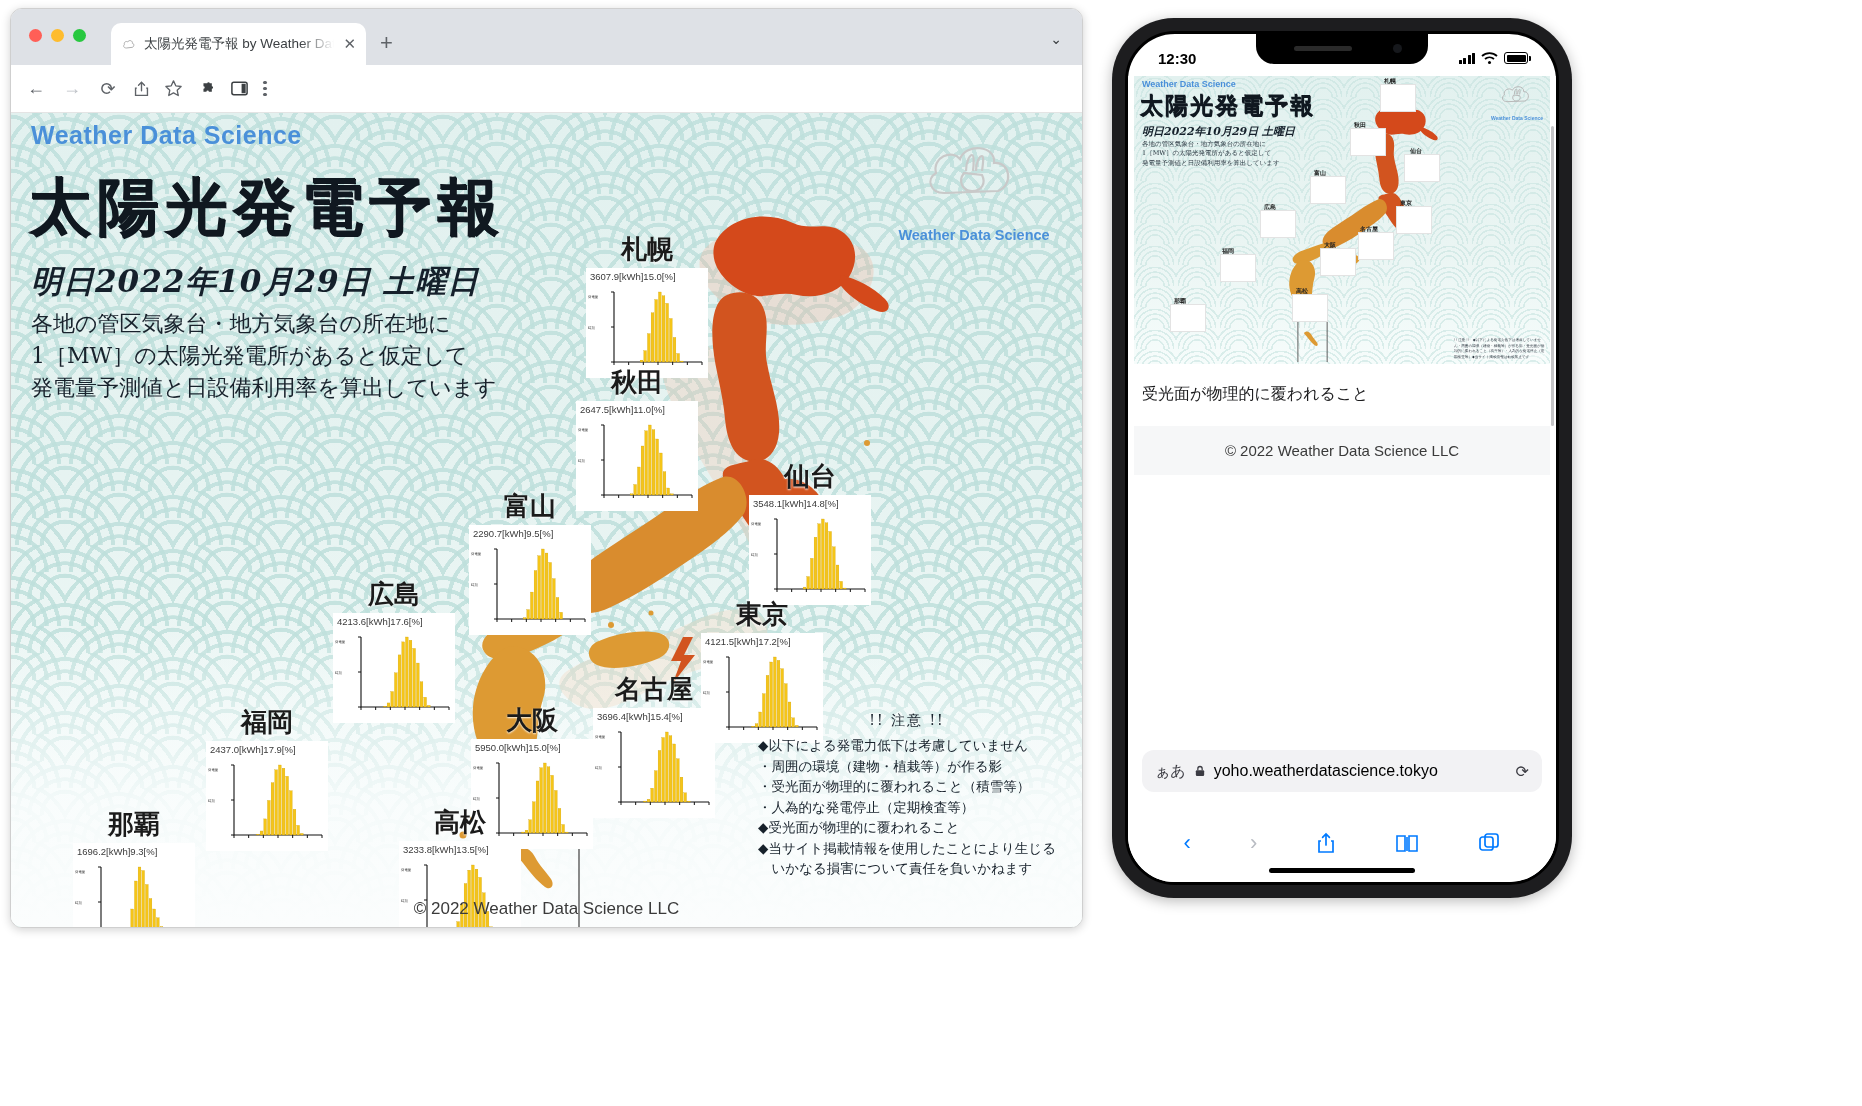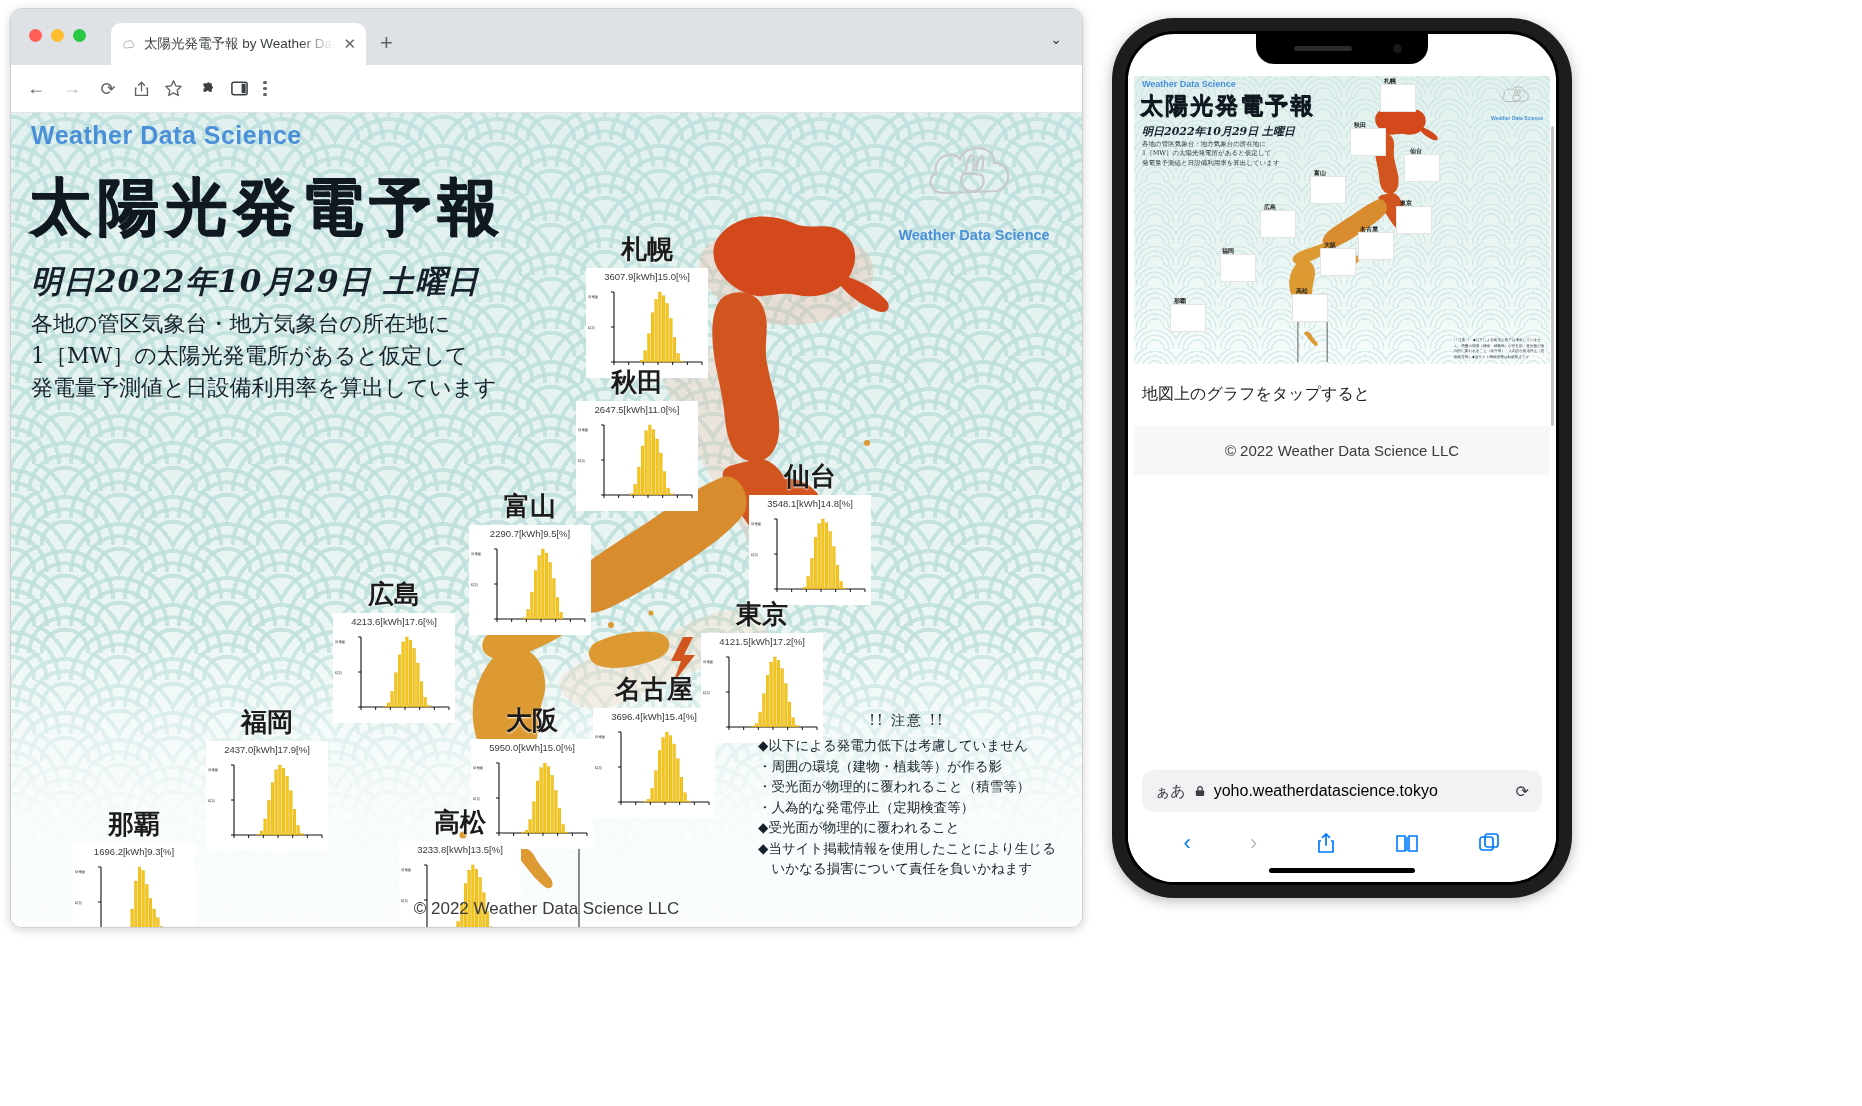--- a/index.html
+++ b/index.html
@@ -140,21 +140,21 @@
     white-space: nowrap;
     text-shadow: 0 1px 2px rgba(255,255,255,.9);
   }
   .card {
     background: #ffffff;
     width: 122px; height: 110px;
     position: relative;
     overflow: hidden;
   }
   .card .vals {
-    display: flex; justify-content: center;
+    display: flex; justify-content: flex-start;
     padding: 3px 4px 0 4px;
     font-size: 9.5px; color: #3a3a3a;
     font-family: "Liberation Sans", sans-serif;
   }
   .card svg { position: absolute; left: 0; top: 16px; }
 
   
   .notes {
     position: absolute; right: 26px; bottom: 48px;
     font-size: 13.5px; line-height: 1.52; color: #17212b;
@@ -230,21 +230,21 @@
     padding: 18px 14px 14px 14px; font-size: 16px; line-height: 1.5; color: #1c1c1e;
     font-family: "DejaVu Sans", sans-serif;
   }
   .phone-footer {
     margin: 6px 6px 0 6px; padding: 16px 0; text-align: center;
     font-size: 15px; color: #3a3a3a; background: #f6f7f8;
   }
   .phone-scrollbar { position:absolute; right:2px; top:50px; width:3px; height:300px; background:#c4c4c6; border-radius:2px; }
 
   .safari-bar {
-    position: absolute; left: 0; right: 0; bottom: 70px;
+    position: absolute; left: 0; right: 0; bottom: 90px;
     padding: 0 14px;
   }
   .safari-url {
     height: 42px; background: #f2f2f4; border-radius: 12px;
     display: flex; align-items: center; gap: 9px; padding: 0 13px;
     font-size: 16px; color: #000;
   }
   .safari-aa { font-size: 15px; color: #3c3c43; }
   .safari-reload { margin-left: auto; font-size: 16px; color: #3c3c43; }
   .safari-tools {
@@ -799,20 +799,39 @@
     <div class="footer">© 2022 Weather Data Science LLC</div>
   </div>
 </div>
 
 <div class="phone">
   <div class="phone-inner">
     <div class="notch">
       <span class="spk"></span>
       <span class="cam"></span>
     </div>
+    <div class="statusbar">
+      <span>12:30</span>
+      <span class="sb-right">
+        <span class="bars">
+          <i style="height:4px"></i>
+            <i style="height:6px"></i>
+            <i style="height:8.5px"></i>
+            <i style="height:11px"></i>
+        </span>
+        <svg width="17" height="12" viewBox="0 0 17 12">
+          <path d="M1 4 A11 11 0 0 1 16 4" fill="none" stroke="#000" stroke-width="1.8"></path>
+          <path d="M4 7 A7 7 0 0 1 13 7" fill="none" stroke="#000" stroke-width="1.8"></path>
+          <circle cx="8.5" cy="10.4" r="1.5" fill="#000"></circle>
+        </svg>
+        <span class="batt">
+            <i></i>
+          </span>
+      </span>
+    </div>
 
     <div class="phone-page">
       <div class="phone-scrollbar"></div>
 
       <div class="mini-hero">
         <div class="seigaiha" style="opacity:.5; background-size:42px 21px;"></div>
         <div class="mini-brand">Weather Data Science</div>
         <div class="mini-title">太陽光発電予報</div>
         <div class="mini-date">明日2022年10月29日 土曜日</div>
         <div class="mini-desc">
@@ -866,21 +885,21 @@
         <div class="mini-cname" style="left:88px; top:171px;">福岡</div>
         <div class="mini-card" style="left:158px; top:218px; width:36px; height:28px;"></div>
         <div class="mini-cname" style="left:162px; top:211px;">高松</div>
         <div class="mini-card" style="left:36px; top:228px; width:36px; height:28px;"></div>
         <div class="mini-cname" style="left:40px; top:221px;">那覇</div>
 
         <div class="mini-note">!! 注意 !!　◆以下による発電力低下は考慮していません・周囲の環境（建物・植栽等）が作る影・受光面が物理的に覆われること（積雪等）・人為的な発電停止（定期検査等）◆当サイト掲載情報は転載禁止です</div>
       </div>
 
       <div class="phone-tapinfo">
-        <div>地図上のグラフをタップすると</div>
+        <div>受光面が物理的に覆われること</div>
       </div>
 
       <div class="phone-footer">© 2022 Weather Data Science LLC</div>
     </div>
 
     <div class="safari-bar">
       <div class="safari-url">
         <span class="safari-aa">ぁあ</span>
         <svg width="10" height="12" viewBox="0 0 12 14">
           <rect x="1" y="6" width="10" height="7" rx="1.4" fill="#3c3c43"></rect>

